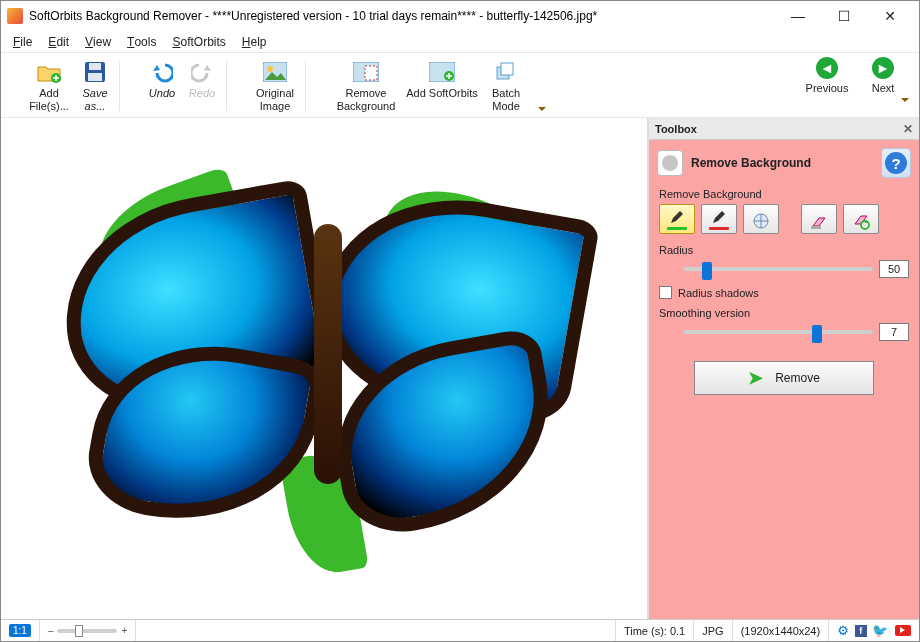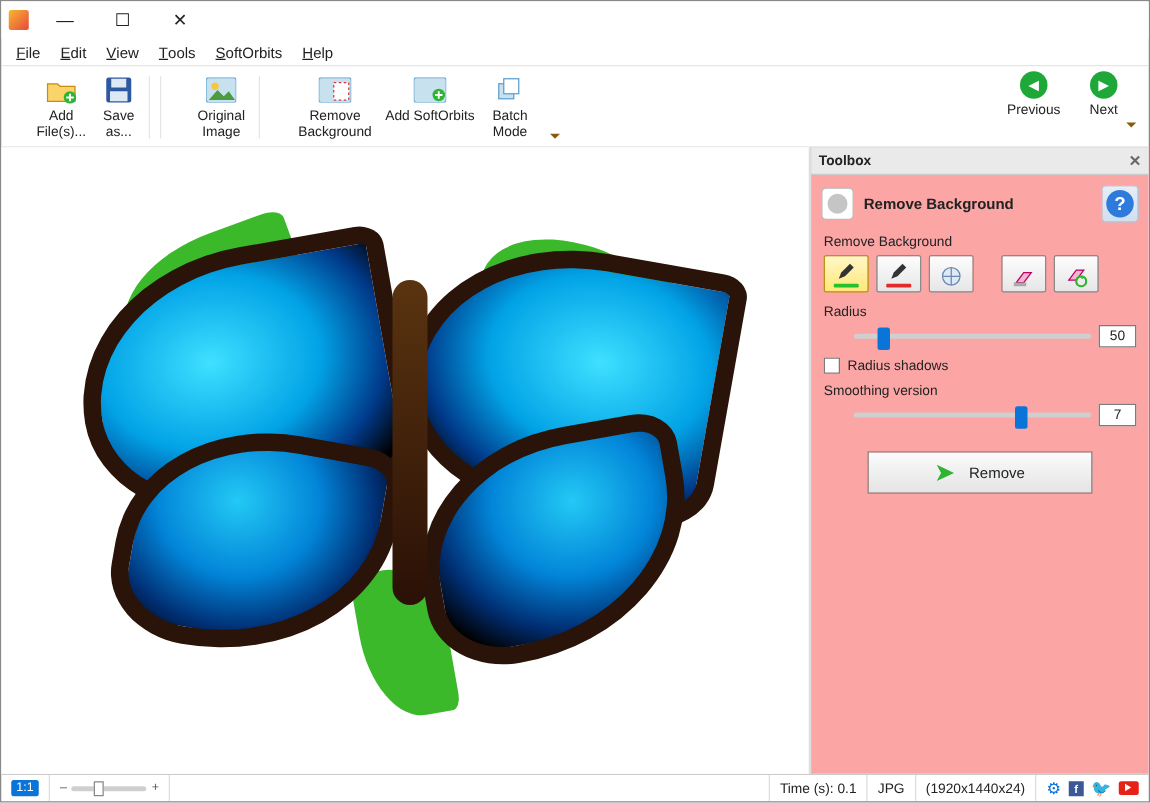--- a/index.html
+++ b/index.html
@@ -12,21 +12,21 @@
   .win-btn { width: 46px; height: 30px; display:flex; align-items:center; justify-content:center; font-size:14px; color:#222; }
   
   .menubar { height: 22px; display: flex; align-items: stretch; padding: 0 4px; border-bottom: 1px solid #e5e5e5; }
   .menu-item { padding: 3px 8px; display:flex; align-items:center; }
   .menu-item .ul { text-decoration: underline; }
   
   .toolbar { display: flex; align-items: flex-start; padding: 4px 4px 2px 4px; border-bottom: 1px solid #e5e5e5; min-height: 64px; }
   .tool-group { display: flex; margin-left: 18px; }
   .tool-btn { display:flex; flex-direction:column; align-items:center; justify-content:flex-start; width: 52px; padding: 2px 2px; text-align:center; font-size:11px; line-height:13px; }
   .tool-btn.wide { width: 76px; }
-  .tool-btn.narrow { width: 40px; }
+  .tool-btn.narrow { width: 40px; font-style: italic; }
   .tool-btn .ticon { width: 26px; height: 26px; margin-bottom: 2px; display:flex; align-items:center; justify-content:center; }
   .tool-sep { width: 1px; background: #e5e5e5; margin: 4px 4px; align-self: stretch; }
   .toolbar .spacer { flex:1; }
   .nav-group { display:flex; flex-direction:row; gap:8px; margin-right:8px; }
   .nav-btn { display:flex; flex-direction:column; align-items:center; font-size:11px; width:48px; }
   .nav-circle { width:22px; height:22px; border-radius:50%; background:#1ea838; color:#fff; display:flex; align-items:center; justify-content:center; font-size:14px; font-weight:bold; margin-bottom:3px; }
   .dropdown-arrow { width:14px; height:8px; align-self:flex-end; margin-right:6px; position:relative; }
   .dropdown-arrow::after { content:""; position:absolute; right:0; top:0; border:4px solid transparent; border-top-color:#8a5a0a; }
   
   .main { flex:1; display:flex; min-height:0; }
@@ -83,20 +83,21 @@
   .stw { color:#1da1f2; font-size:13px; }
   .syt { width:16px; height:11px; background:#e62117; border-radius:2px; position:relative; }
   .syt::after { content:""; position:absolute; left:5px; top:2px; border:3px solid transparent; border-left:5px solid #fff; }
   .disabled { color:#bcbcbc; }
 </style>
 </head>
 <body>
 
 <div class="titlebar">
   <div class="app-icon"></div>
+  <div class="title">SoftOrbits Background Remover - ****Unregistered version - 10 trial days remain**** - butterfly-142506.jpg*</div>
   <div class="win-controls">
     <div class="win-btn">—</div>
     <div class="win-btn">☐</div>
     <div class="win-btn close">✕</div>
   </div>
 </div>
 
 <div class="menubar">
   <div class="menu-item"><span class="ul">F</span>ile</div>
   <div class="menu-item"><span class="ul">E</span>dit</div>
@@ -123,20 +124,40 @@
         <svg width="22" height="22" viewBox="0 0 22 22">
             <rect x="1" y="1" width="20" height="20" rx="2" fill="#2c5aa0"></rect>
             <rect x="5" y="2" width="12" height="7" fill="#dfe8f5"></rect>
             <rect x="4" y="12" width="14" height="8" fill="#dfe8f5"></rect>
           </svg>
       </div>
       <span>Save as...</span>
     </div>
   </div>
   <div class="tool-sep"></div>
+  <div class="tool-group">
+    <div class="tool-btn narrow">
+      <div class="ticon">
+        <svg width="22" height="22" viewBox="0 0 22 22">
+            <path d="M14 4a8 8 0 1 1-8 8" fill="none" stroke="#1f8adc" stroke-width="3"></path>
+            <path d="M2 10l4-6 3 5z" fill="#1f8adc"></path>
+          </svg>
+      </div>
+      <span>Undo</span>
+    </div>
+    <div class="tool-btn narrow disabled">
+      <div class="ticon">
+        <svg width="22" height="22" viewBox="0 0 22 22">
+            <path d="M8 4a8 8 0 1 0 8 8" fill="none" stroke="#c9c9c9" stroke-width="3"></path>
+            <path d="M20 10l-4-6-3 5z" fill="#c9c9c9"></path>
+          </svg>
+      </div>
+      <span class="disabled">Redo</span>
+    </div>
+  </div>
   <div class="tool-sep"></div>
   <div class="tool-group">
     <div class="tool-btn">
       <div class="ticon">
         <svg width="24" height="20" viewBox="0 0 24 20">
             <rect x="0" y="0" width="24" height="20" rx="2" fill="#c7e1ef" stroke="#5c9fcf"></rect>
             <circle cx="7" cy="7" r="3" fill="#f7c744"></circle>
             <path d="M2 18l7-8 5 5 4-4 5 7z" fill="#4a9c3e"></path>
           </svg>
       </div>

